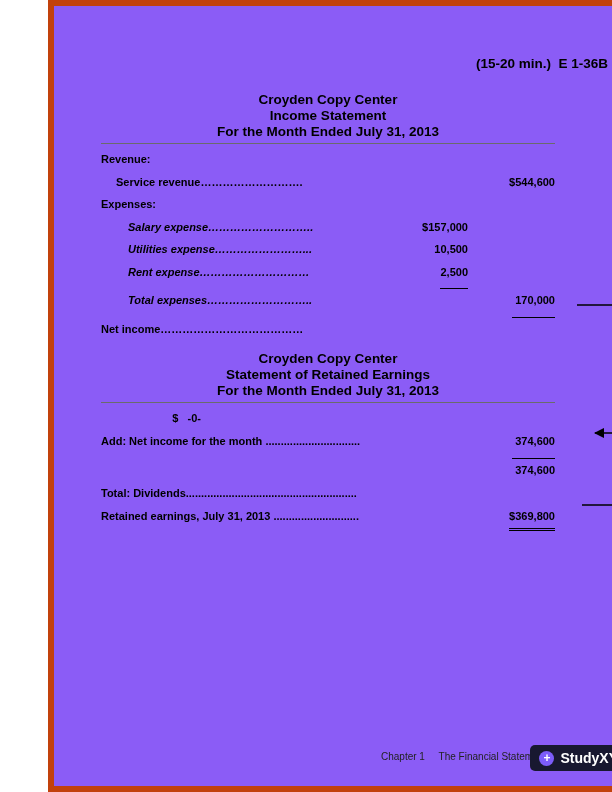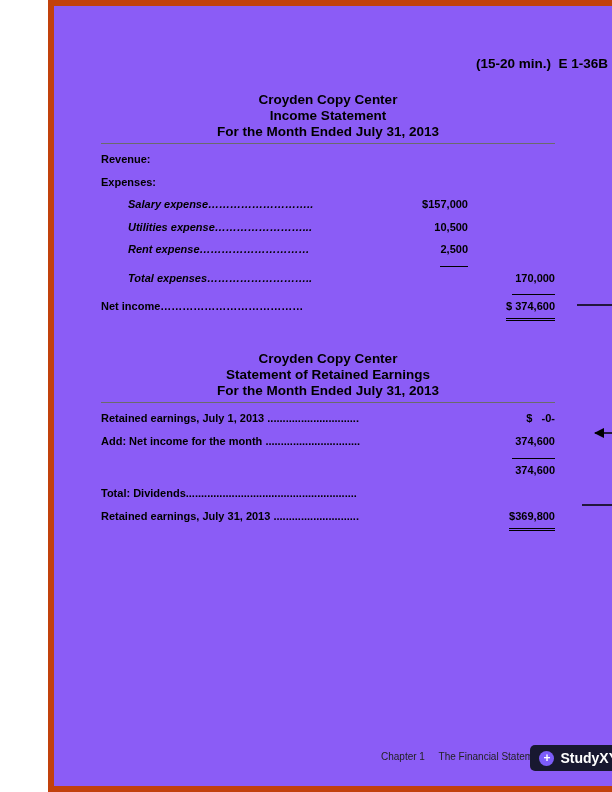--- a/index.html
+++ b/index.html
@@ -111,20 +111,29 @@
       <div class="row">
         <span class="lbl">Revenue:</span>
         <span class="amt c1">
             <span class="val"></span>
           </span>
         <span class="amt c2">
             <span class="val"></span>
           </span>
       </div>
 
+      <div class="row">
+        <span class="lbl ind1">Service revenue……………………….</span>
+        <span class="amt c1">
+            <span class="val"></span>
+          </span>
+        <span class="amt c2">
+            <span class="val">$544,600</span>
+          </span>
+      </div>
 
       <div class="row">
         <span class="lbl">Expenses:</span>
         <span class="amt c1">
             <span class="val"></span>
           </span>
         <span class="amt c2">
             <span class="val"></span>
           </span>
       </div>
@@ -166,38 +175,34 @@
           </span>
         <span class="amt c2">
             <span class="val u"> 170,000</span>
           </span>
       </div>
 
       <div class="row">
         <span class="lbl">Net income…………………………………</span>
         <span class="amt c1">
             <span class="val"></span>
-          </span>
-        <span class="amt c2">
-            <span class="val uu">$ 374,600</span>
           </span>
       </div>
 
     </div>
   </section>
 
   <section class="statement st-re">
     <div class="title">Croyden Copy Center</div>
     <div class="title">Statement of Retained Earnings</div>
     <div class="title">For the Month Ended July 31, 2013</div>
     <div class="rule"></div>
     <div class="rows">
 
       <div class="row">
-        <span class="lbl">Retained earnings, July 1, 2013 ..............................</span>
         <span class="amt cre">
             <span class="val">$   -0-</span>
           </span>
       </div>
 
       <div class="row">
         <span class="lbl">Add: Net income for the month ...............................</span>
         <span class="amt cre">
             <span class="val u"> 374,600</span>
           </span>

